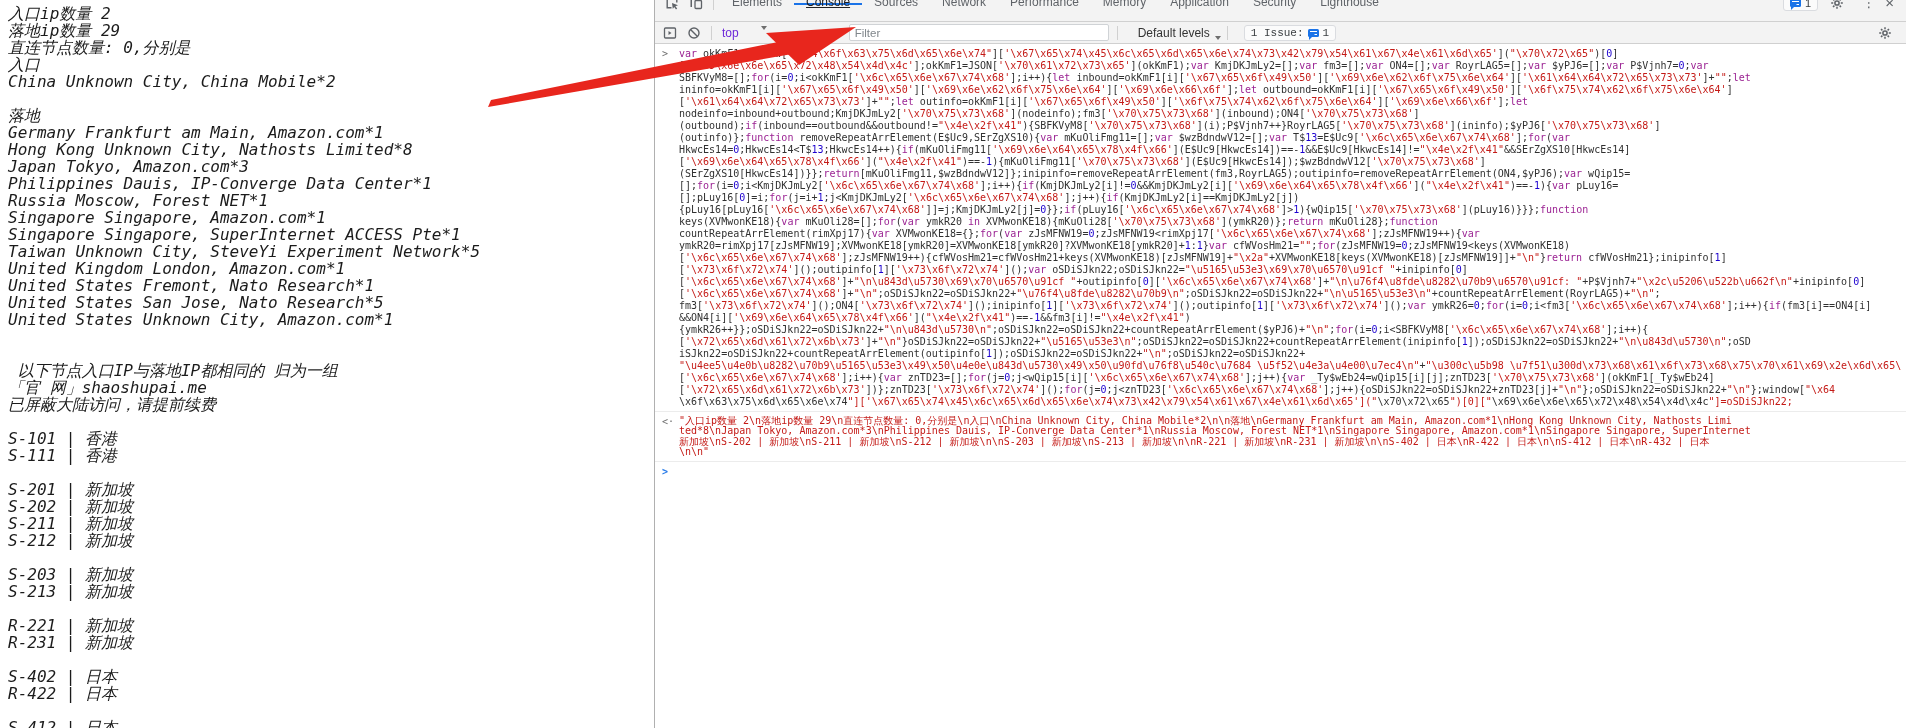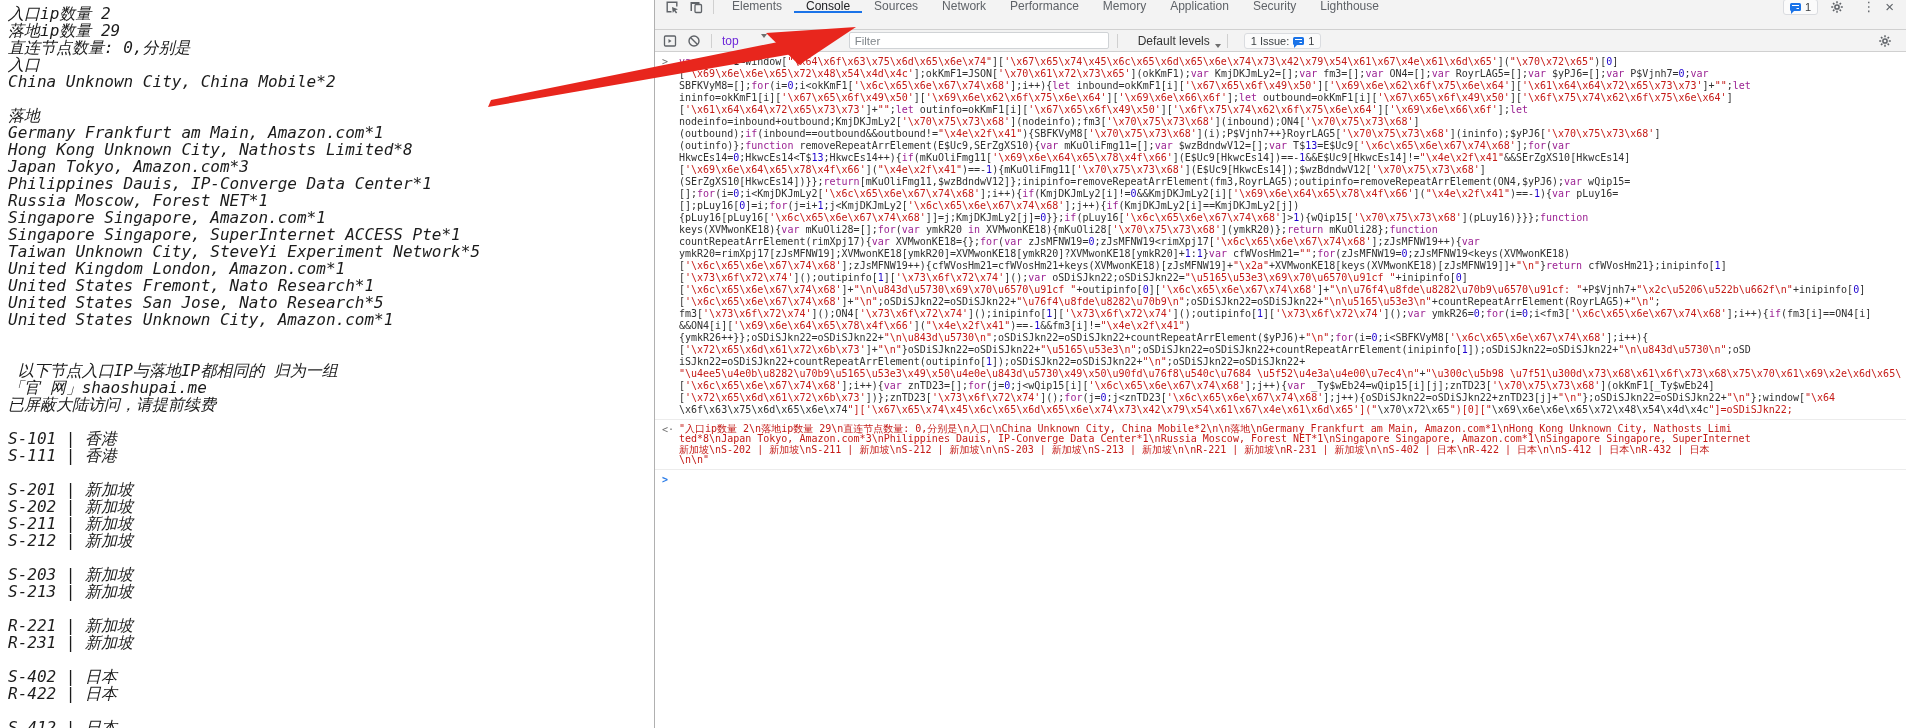--- a/index.html
+++ b/index.html
@@ -5,41 +5,41 @@
   html,body{margin:0;padding:0;}
   body{width:1906px;height:728px;overflow:hidden;background:#fff;font-family:"Liberation Sans",sans-serif;}
   .screen{position:relative;width:1906px;height:728px;background:#fff;overflow:hidden;}
 
   
   .left-page{position:absolute;left:0;top:0;width:654px;height:728px;background:#fff;overflow:hidden;}
   .left-page pre{margin:0;padding:5px 0 0 8px;font-family:"DejaVu Sans Mono",monospace;font-size:16px;line-height:17px;color:#1b1b1b;font-style:italic;}
 
   
   .devtools{position:absolute;left:654px;top:0;width:1252px;height:728px;background:#fff;border-left:1px solid #b0b0b0;box-sizing:border-box;}
-  .tabbar{height:30px;background:#f3f3f3;border-bottom:1px solid #d0d0d0;display:flex;align-items:center;padding:0 8px 16px 8px;box-sizing:border-box;}
+  .tabbar{height:22px;background:#f3f3f3;border-bottom:1px solid #d0d0d0;display:flex;align-items:center;padding:0 8px 16px 8px;box-sizing:border-box;}
   .icon-btn{display:flex;align-items:center;justify-content:center;width:18px;height:18px;margin-right:6px;flex:0 0 auto;}
   .vsep{width:1px;height:14px;background:#d0d0d0;margin:0 6px 0 2px;flex:0 0 auto;}
   .tabs{display:flex;height:100%;align-items:stretch;}
   .tab{display:flex;align-items:center;padding:0 12px;font-size:12px;color:#5f6368;box-sizing:border-box;border-bottom:2px solid transparent;white-space:nowrap;cursor:default;}
-  .tab.active{color:#202124;border-bottom-color:#1a73e8;}
+  .tab.active{color:#202124;border-bottom-color:#1a73e8;text-decoration:underline;}
   .tabbar-right{margin-left:auto;display:flex;align-items:center;gap:10px;padding-right:4px;}
   .issues-chip{display:flex;align-items:center;gap:4px;border:1px solid #dadce0;border-radius:3px;background:#fbfbfb;padding:1px 6px;font-size:11px;color:#3c4043;}
   .bubble{position:relative;width:11px;height:8px;background:#1a73e8;border-radius:1.5px;display:inline-block;}
   .bubble .bl{display:block;height:1px;background:#fff;margin:2px 2px 0 2px;}
   .bubble:after{content:"";position:absolute;left:1px;bottom:-3px;width:0;height:0;border:3px solid transparent;border-top-color:#1a73e8;border-left-color:#1a73e8;}
   .kebab{font-size:13px;color:#5f6368;line-height:1;}
   .close-x{font-size:15px;color:#5f6368;line-height:1;}
 
   .contoolbar{height:22px;background:#f3f3f3;border-bottom:1px solid #d0d0d0;display:flex;align-items:center;padding:0 6px;box-sizing:border-box;font-size:12px;color:#333;}
   .ctx-select{display:flex;align-items:flex-start;gap:22px;padding:0 4px;color:#6d28d9;}
   .caret{width:0;height:0;border-left:3.5px solid transparent;border-right:3.5px solid transparent;border-top:4.5px solid #6e6e6e;display:inline-block;}
   .filter-input{width:248px;height:13px;margin-left:78px;border:1px solid #d0d3d6;border-radius:2px;background:#fff;font-family:"Liberation Sans",sans-serif;font-size:11.5px;color:#333;padding:1px 5px;outline:none;}
   .filter-input::placeholder{color:#80868b;}
   .levels{display:flex;align-items:flex-end;gap:5px;margin-left:10px;padding:0 4px;color:#333;}
-  .issue-btn{display:flex;align-items:center;gap:4px;margin-left:10px;border:1px solid #dadce0;border-radius:3px;background:#fbfbfb;padding:1px 6px;font-size:11px;color:#3c4043;}
+  .issue-btn{display:flex;align-items:center;gap:4px;margin-left:10px;border:1px solid #dadce0;border-radius:3px;background:#fbfbfb;padding:1px 6px;font-size:11px;color:#3c4043;font-family:Liberation Mono, monospace;}
   .toolbar-gear{margin-left:auto;}
 
   
   .console-body{position:relative;background:#fff;height:683px;overflow:hidden;font-family:"DejaVu Sans Mono",monospace;}
   .entry{position:relative;padding:4px 4px 3px 24px;}
   .entry.command{border-bottom:1px solid #ececec;}
   .entry.result{border-bottom:1px solid #ececec;}
   .marker{position:absolute;left:7px;top:4px;font-size:10px;line-height:12px;color:#6e6e6e;}
   .cl{font-size:10px;line-height:12px;white-space:pre;overflow:hidden;color:#303030;}
   .rl{font-size:10px;line-height:10.4px;white-space:pre;overflow:hidden;color:#c41a16;}

